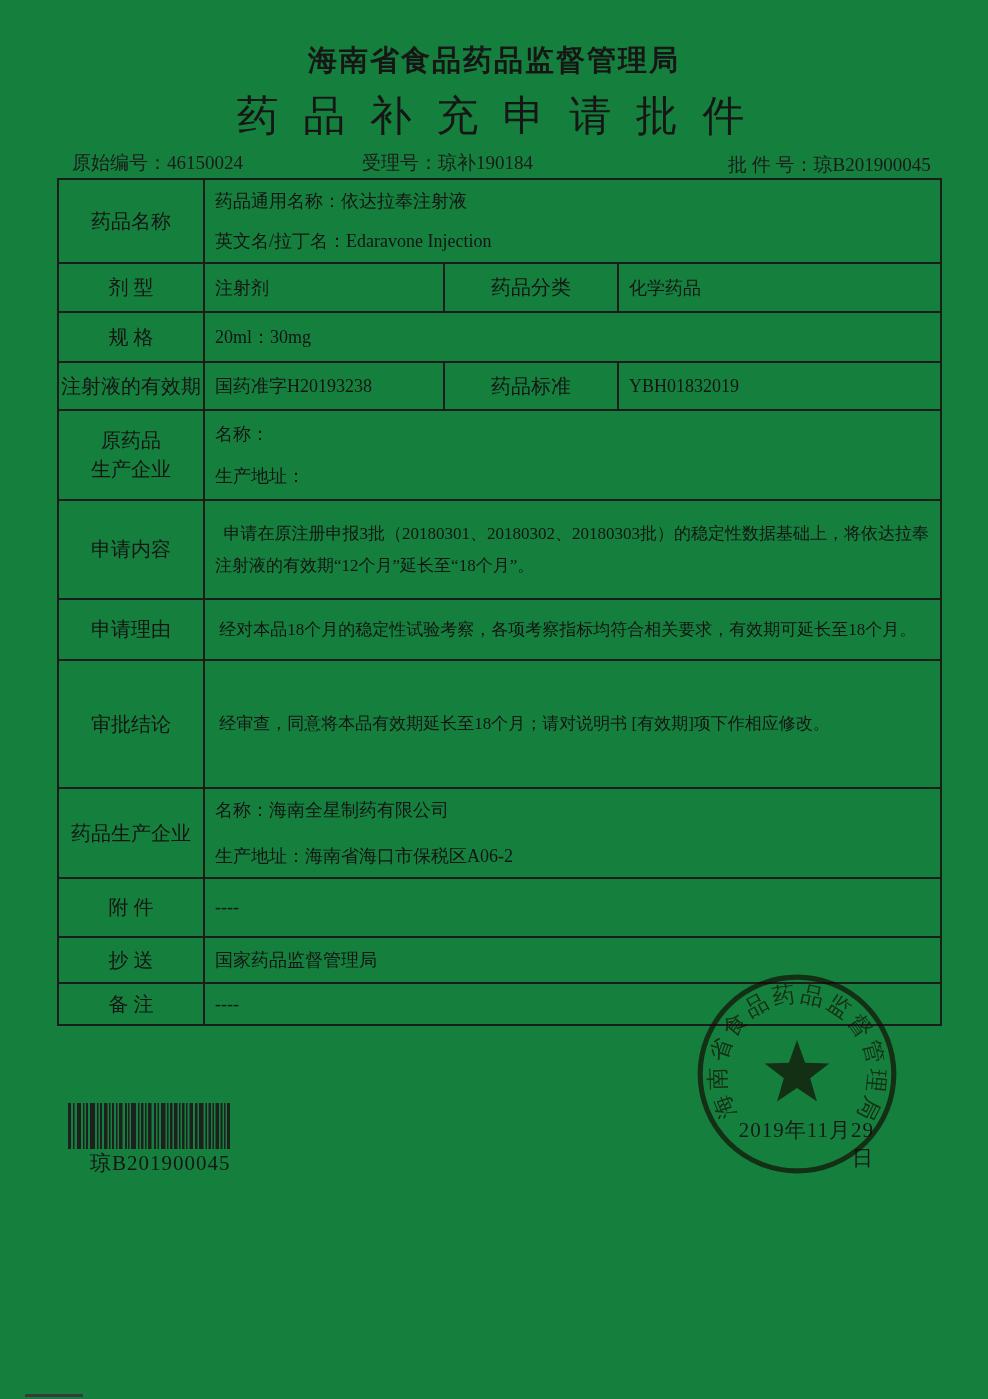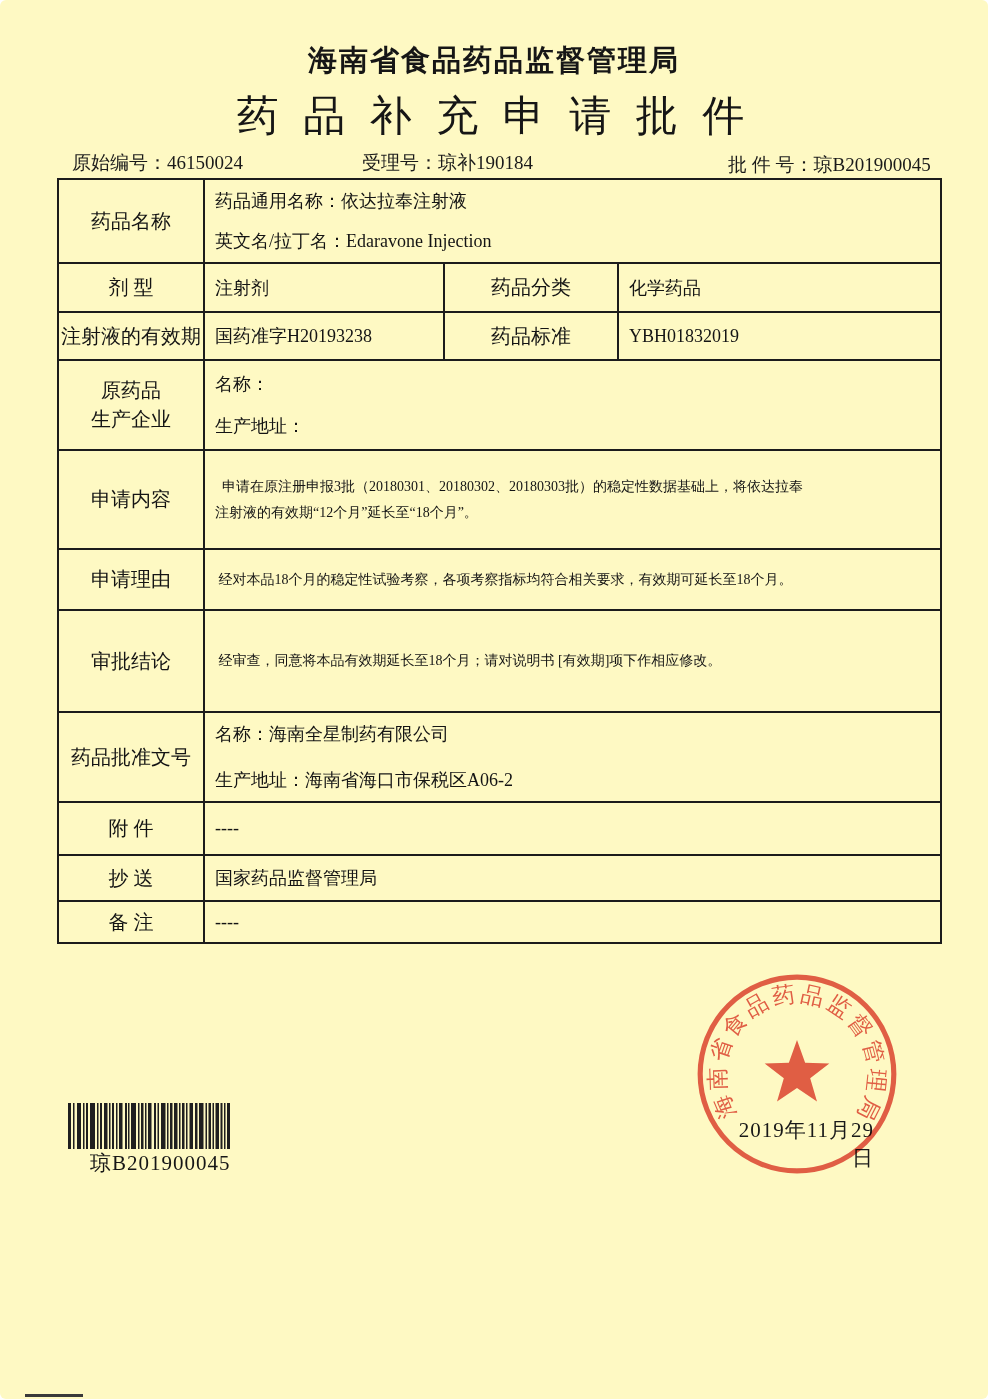--- a/index.html
+++ b/index.html
@@ -1,25 +1,24 @@
 <!DOCTYPE html>
 <html><head>
 <meta charset="utf-8">
 <style>
   * { margin: 0; padding: 0; box-sizing: border-box; }
   html, body { background: #ffffff; }
   .page {
     position: relative;
     width: 988px;
     height: 1399px;
-    background: #fef9c3;
+    background: #15803d;
     overflow: hidden;
     font-family: "Liberation Serif", "DejaVu Serif", serif;
     color: #1a1a1a;
-    border-radius: 6px;
   }
   .agency-title {
     position: absolute;
     top: 41px; left: 0; width: 100%;
     text-align: center;
     font-size: 29px;
     font-weight: bold;
     letter-spacing: 2px;
     color: #161616;
   }
@@ -63,21 +62,21 @@
     padding-left: 10px;
     padding-right: 8px;
     color: #141414;
   }
   td.val .twolines {
     display: flex;
     flex-direction: column;
     justify-content: space-between;
   }
   td.val.para {
-    font-size: 14px;
+    font-size: 17px;
     line-height: 1.85;
     white-space: pre-wrap;
   }
   .h-r1 .twolines { height: 64px; }
   .h-r6 .twolines { height: 66px; }
   .h-r10 .twolines { height: 70px; }
 
   .seal {
     position: absolute;
     left: 694px; top: 971px;
@@ -144,20 +143,24 @@
           <span>英文名/拉丁名：Edaravone Injection</span>
         </div>
       </td>
     </tr>
     <tr style="height:49px">
       <td class="lbl">剂 型</td>
       <td class="val">注射剂</td>
       <td class="lbl">药品分类</td>
       <td class="val">化学药品</td>
     </tr>
+    <tr style="height:50px">
+      <td class="lbl">规 格</td>
+      <td class="val" colspan="3">20ml：30mg</td>
+    </tr>
     <tr style="height:48px">
       <td class="lbl">注射液的有效期</td>
       <td class="val">国药准字H20193238</td>
       <td class="lbl">药品标准</td>
       <td class="val">YBH01832019</td>
     </tr>
     <tr style="height:90px" class="h-r6">
       <td class="lbl">原药品
 生产企业</td>
       <td class="val" colspan="3">
@@ -169,34 +172,34 @@
     </tr>
     <tr style="height:99px">
       <td class="lbl">申请内容</td>
       <td class="val para" colspan="3">  申请在原注册申报3批（20180301、20180302、20180303批）的稳定性数据基础上，将依达拉奉
 注射液的有效期“12个月”延长至“18个月”。</td>
     </tr>
     <tr style="height:61px">
       <td class="lbl">申请理由</td>
       <td class="val para" colspan="3"> 经对本品18个月的稳定性试验考察，各项考察指标均符合相关要求，有效期可延长至18个月。</td>
     </tr>
-    <tr style="height:102px">
+    <tr style="height:128px">
       <td class="lbl">审批结论</td>
       <td class="val para" colspan="3"> 经审查，同意将本品有效期延长至18个月；请对说明书 [有效期]项下作相应修改。</td>
     </tr>
     <tr style="height:90px" class="h-r10">
-      <td class="lbl">药品批准文号</td>
+      <td class="lbl">药品生产企业</td>
       <td class="val" colspan="3">
         <div class="twolines">
           <span>名称：海南全星制药有限公司</span>
           <span>生产地址：海南省海口市保税区A06-2</span>
         </div>
       </td>
     </tr>
-    <tr style="height:53px">
+    <tr style="height:59px">
       <td class="lbl">附 件</td>
       <td class="val" colspan="3">----</td>
     </tr>
     <tr style="height:46px">
       <td class="lbl">抄 送</td>
       <td class="val" colspan="3">国家药品监督管理局</td>
     </tr>
     <tr style="height:42px">
       <td class="lbl">备 注</td>
       <td class="val" colspan="3">----</td>

